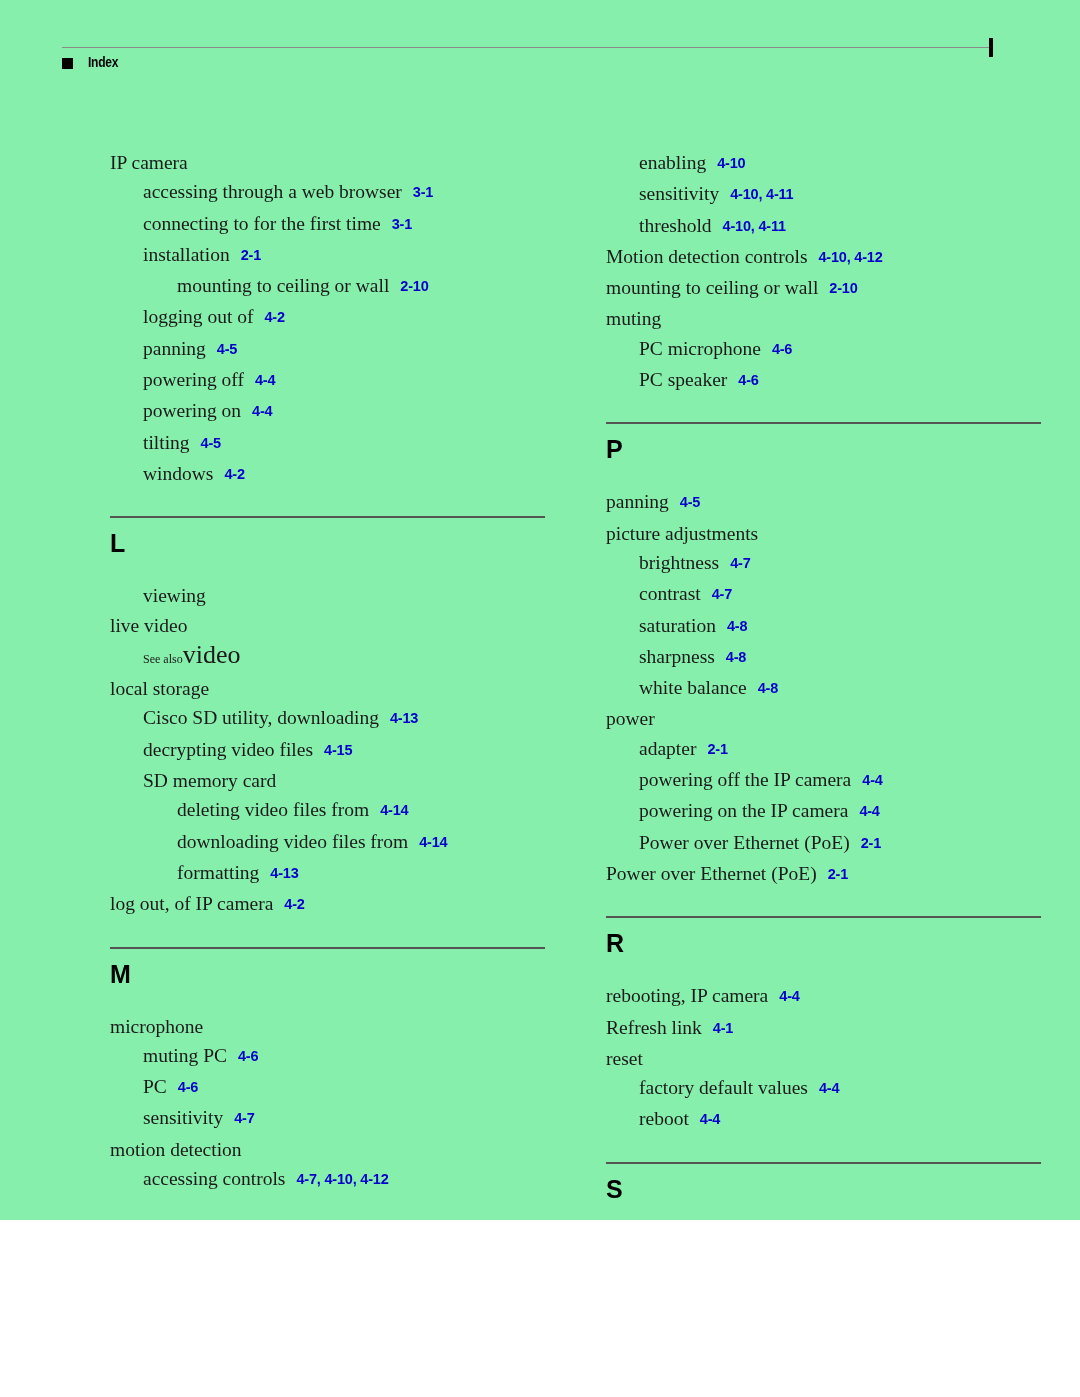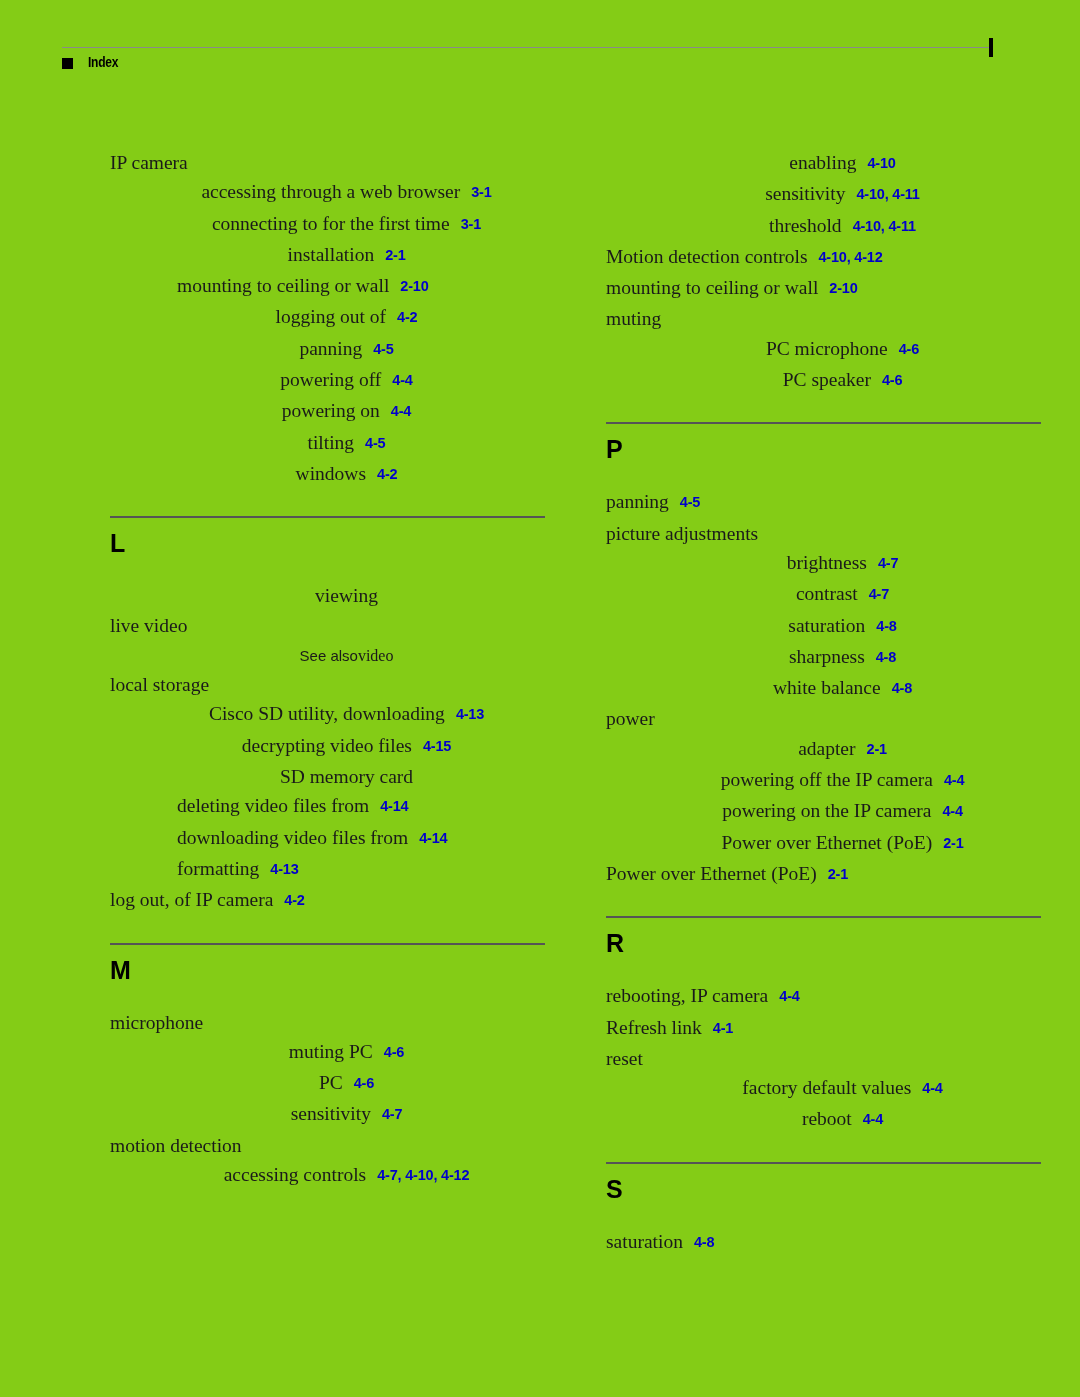--- a/index.html
+++ b/index.html
@@ -3,22 +3,22 @@
 <meta charset="utf-8">
 <style>
   html, body {
     margin: 0;
     padding: 0;
     background: #ffffff;
   }
   .page {
     position: relative;
     width: 1080px;
-    height: 1397px;
-    background: #84cc16;
+    height: 1220px;
+    background: #86efac;
     overflow: hidden;
     font-family: "Liberation Serif", "DejaVu Serif", serif;
   }
 
   
   .header {
     position: absolute;
     left: 0;
     top: 0;
     width: 1080px;
@@ -90,44 +90,44 @@
 
   
   .entry {
     font-family: "Liberation Serif", "DejaVu Serif", serif;
     font-size: 19.5px;
     line-height: 29.3px;
     color: #1a1a1a;
     white-space: nowrap;
   }
   .lvl0 { padding-left: 0px;  }
-  .lvl1 { padding-left: 33px; text-align: center; }
+  .lvl1 { padding-left: 33px; }
   .lvl2 { padding-left: 67px; }
 
   .entry-text { color: #1a1a1a; }
 
   .entry-refs {
     font-family: "Liberation Sans", "DejaVu Sans", sans-serif;
     font-weight: bold;
     font-size: 14.5px;
     color: #0000cc;
     letter-spacing: -0.2px;
     margin-left: 11px;
     position: relative;
     top: -1px;
   }
 
   .seealso {
-    font-family: Liberation Sans, sans-serif;
-    font-size: 15px;
+    font-family: Liberation Serif, serif;
+    font-size: 12px;
     color: #1a1a1a;
   }
   .seealso-target {
     font-family: "Liberation Serif", "DejaVu Serif", serif;
-    font-size: 16px;
+    font-size: 26px;
     color: #1a1a1a;
   }
 
   
   .footer {
     position: absolute;
     left: 0;
     bottom: 0;
     width: 1080px;
     height: 110px;

